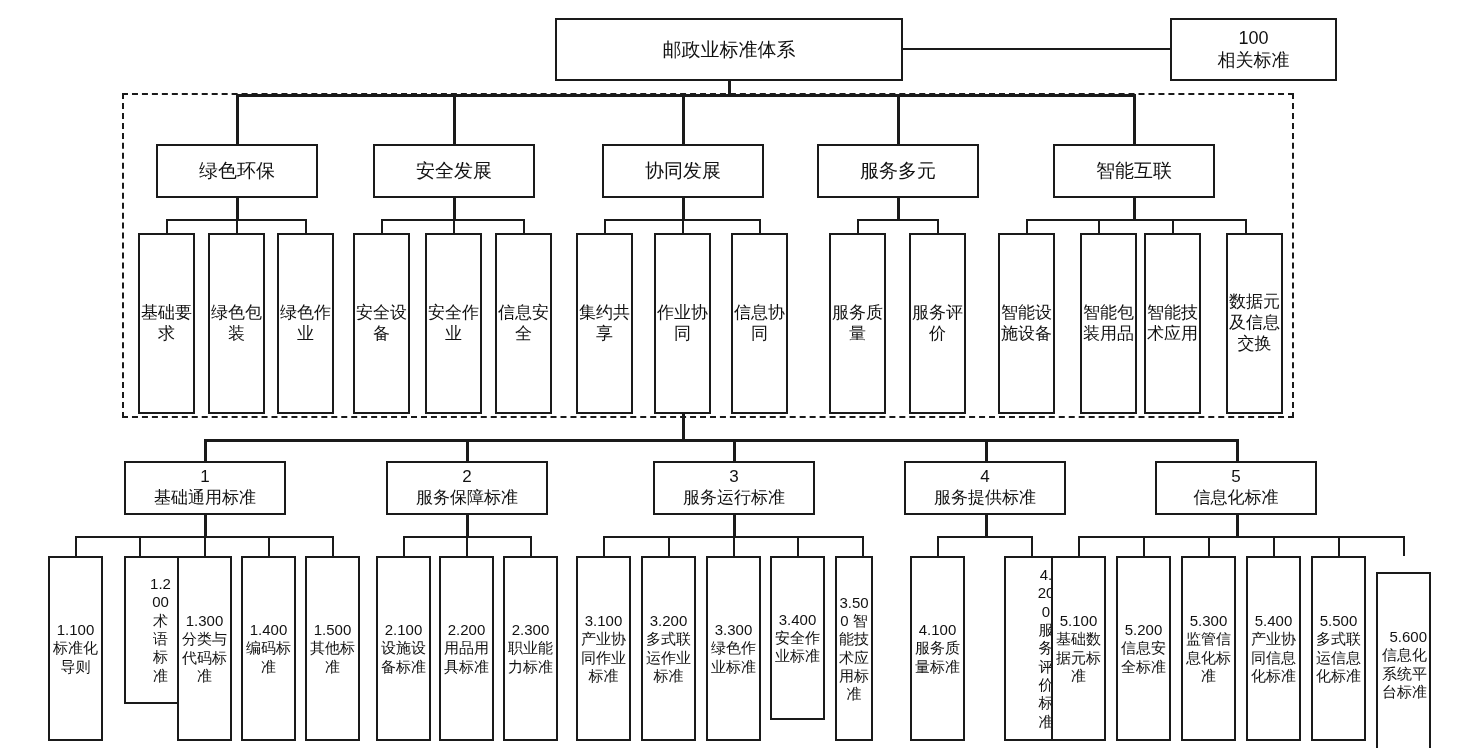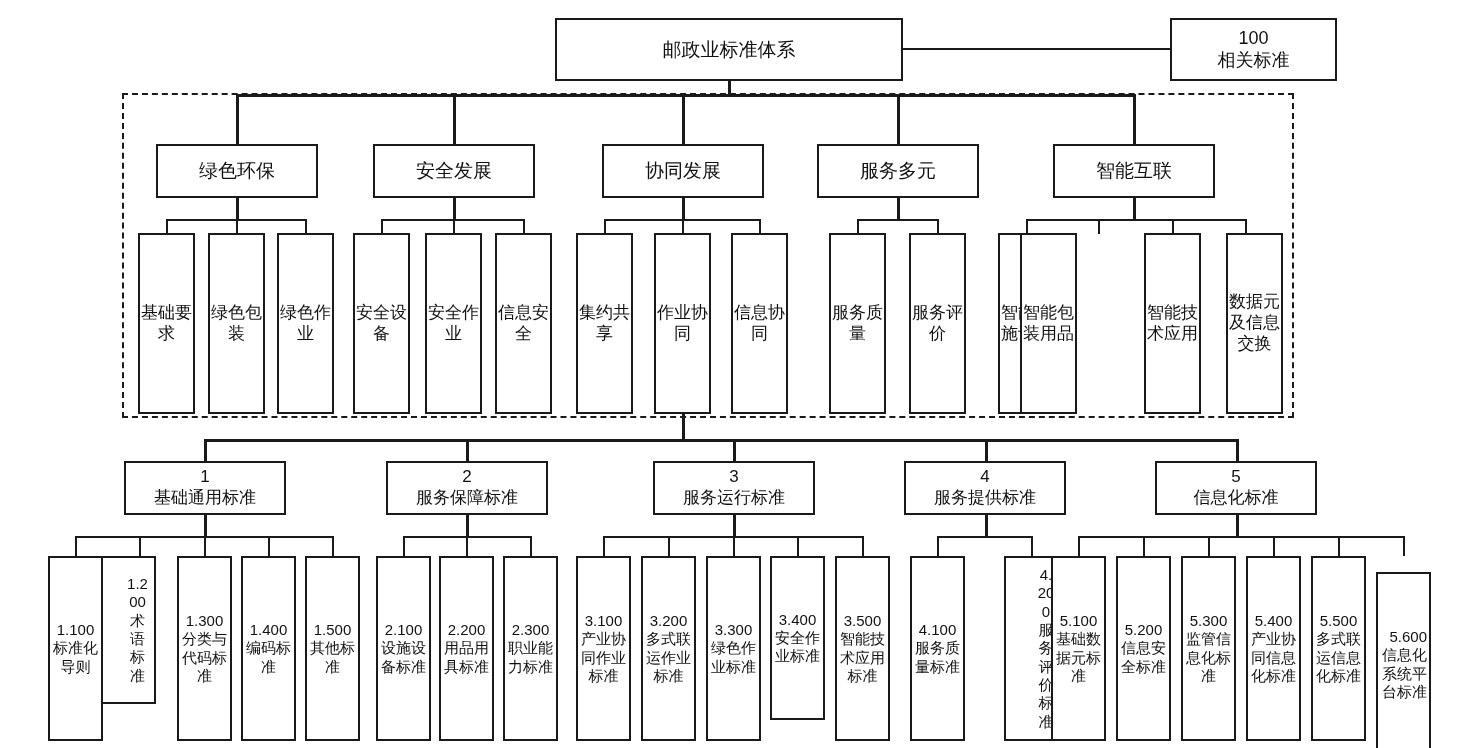--- a/index.html
+++ b/index.html
@@ -147,21 +147,21 @@
   <div class="ln lnv thick" style="left:1133px;top:198px;height:22px;"></div>
   <div class="ln lnh" style="left:1026px;top:219px;width:221px;"></div>
   <div class="ln lnv" style="left:1026px;top:219px;height:15px;"></div>
   <div class="ln lnv" style="left:1098px;top:219px;height:15px;"></div>
   <div class="ln lnv" style="left:1172px;top:219px;height:15px;"></div>
   <div class="ln lnv" style="left:1245px;top:219px;height:15px;"></div>
 
   <div class="box vbox" style="left:998px;top:233px;width:57px;height:181px;">
     <span class="txt">智能设施设备</span>
   </div>
-  <div class="box vbox" style="left:1020px;top:233px;width:57px;height:181px;">
+  <div class="box vbox" style="left:1080px;top:233px;width:57px;height:181px;">
     <span class="txt">智能包装用品</span>
   </div>
   <div class="box vbox" style="left:1144px;top:233px;width:57px;height:181px;">
     <span class="txt">智能技术应用</span>
   </div>
   <div class="box vbox" style="left:1217px;top:233px;width:57px;height:181px;margin-left:9px;">
     <span class="txt">数据元及信息交换</span>
   </div>
 
   <div class="ln lnv thick" style="left:682px;top:414px;height:26px;"></div>
@@ -212,21 +212,21 @@
   <div class="ln lnv" style="left:204px;top:536px;height:20px;"></div>
   <div class="ln lnv" style="left:268px;top:536px;height:20px;"></div>
   <div class="ln lnv" style="left:332px;top:536px;height:20px;"></div>
 
   <div class="box leaf" style="left:48px;top:556px;width:55px;height:185px;">
     <span class="txt">
       <span>1.100</span>
       <span>标准化导则</span>
     </span>
   </div>
-  <div class="box leaf" style="left:101px;top:556px;width:55px;height:148px;padding-left:20px;">
+  <div class="box leaf" style="left:124px;top:556px;width:55px;height:148px;padding-left:20px;">
     <span class="txt">
       <span>1.200</span>
       <span>术语标准</span>
     </span>
   </div>
   <div class="box leaf" style="left:177px;top:556px;width:55px;height:185px;">
     <span class="txt">
       <span>1.300</span>
       <span>分类与代码标准</span>
     </span>
@@ -294,21 +294,21 @@
       <span>3.300</span>
       <span>绿色作业标准</span>
     </span>
   </div>
   <div class="box leaf" style="left:770px;top:556px;width:55px;height:164px;">
     <span class="txt">
       <span>3.400</span>
       <span>安全作业标准</span>
     </span>
   </div>
-  <div class="box leaf" style="left:835px;top:556px;width:55px;height:185px;">
+  <div class="box leaf" style="left:835px;top:556px;width:38px;height:185px;">
     <span class="txt">
       <span>3.500</span>
       <span>智能技术应用标准</span>
     </span>
   </div>
 
   <div class="ln lnv thick" style="left:985px;top:515px;height:22px;"></div>
   <div class="ln lnh" style="left:937px;top:536px;width:96px;"></div>
   <div class="ln lnv" style="left:937px;top:536px;height:20px;"></div>
   <div class="ln lnv" style="left:1031px;top:536px;height:20px;"></div>

